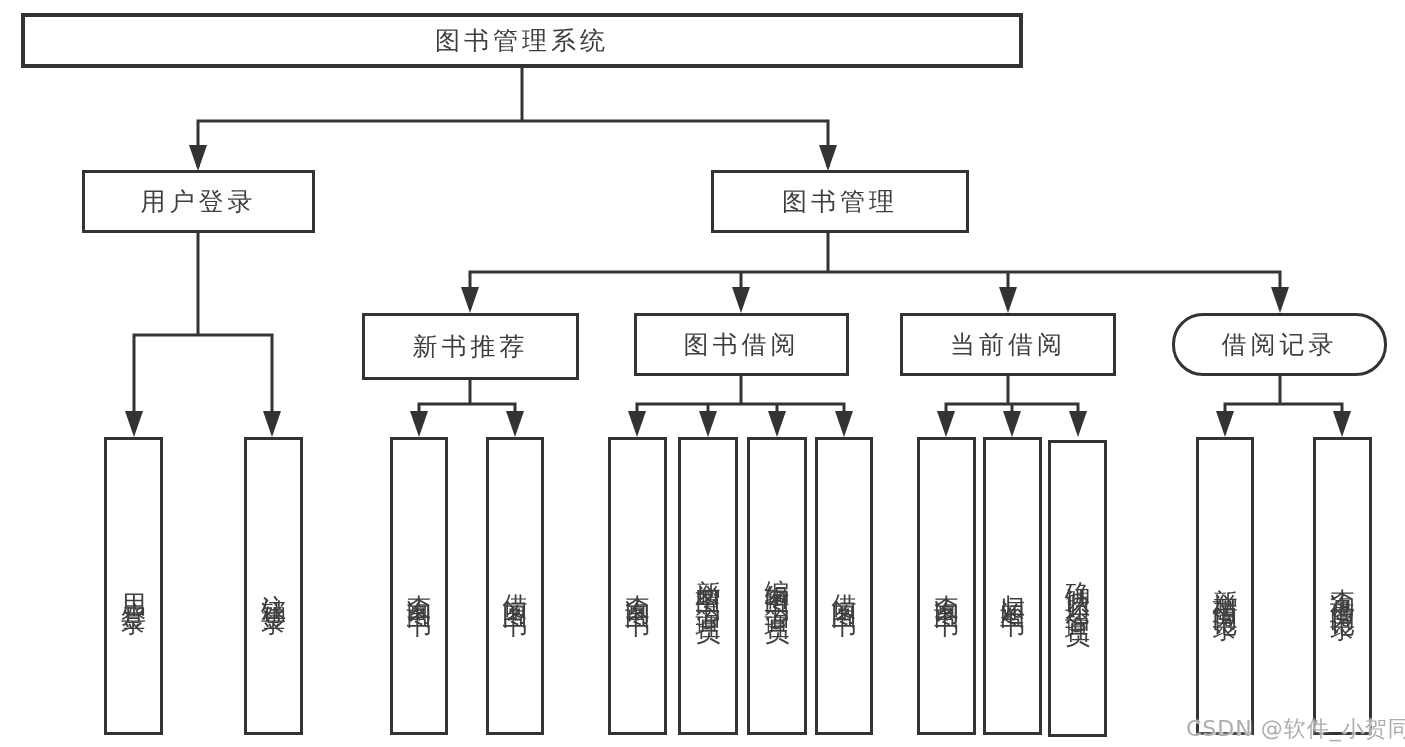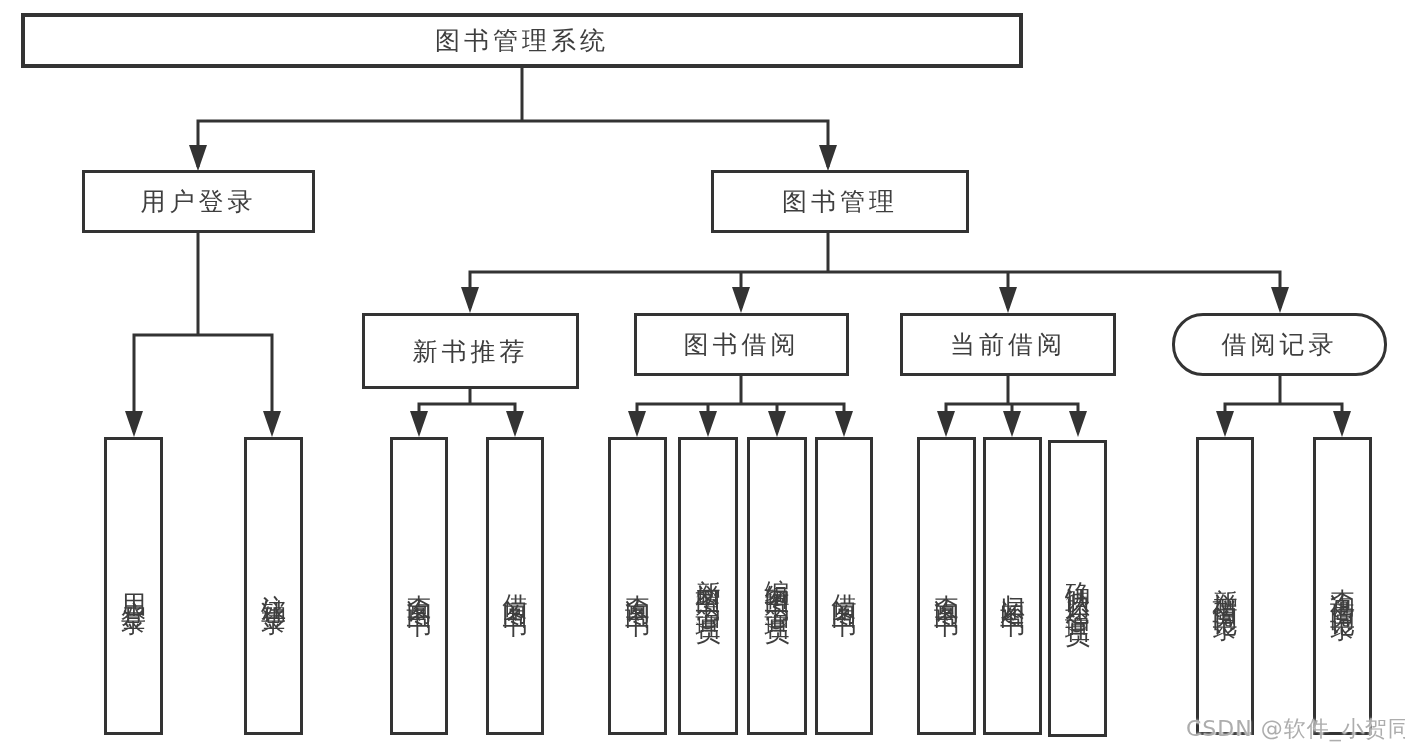--- a/index.html
+++ b/index.html
@@ -96,21 +96,21 @@
       <polygon points="1216,411 1234,411 1225,437"></polygon>
       <polygon points="1333,411 1351,411 1342,437"></polygon>
     </g>
   </svg>
 
   <div class="box h" style="left:21px;top:13px;width:1002px;height:55px;border-width:4px;">图书管理系统</div>
 
   <div class="box h" style="left:82px;top:170px;width:233px;height:63px;">用户登录</div>
   <div class="box h" style="left:711px;top:170px;width:258px;height:63px;">图书管理</div>
 
-  <div class="box h" style="left:362px;top:313px;width:217px;height:76px;">新书推荐</div>
+  <div class="box h" style="left:362px;top:313px;width:217px;height:67px;">新书推荐</div>
   <div class="box h" style="left:634px;top:313px;width:215px;height:63px;">图书借阅</div>
   <div class="box h" style="left:900px;top:313px;width:216px;height:63px;">当前借阅</div>
   <div class="box h" style="left:1172px;top:313px;width:215px;height:63px;border-radius:31px;">借阅记录</div>
 
   <div class="box v" style="left:104px;top:437px;width:59px;height:298px;">用户登录</div>
   <div class="box v" style="left:244px;top:437px;width:59px;height:298px;">注销登录</div>
 
   <div class="box v" style="left:390px;top:437px;width:58px;height:298px;">查询图书</div>
   <div class="box v" style="left:486px;top:437px;width:58px;height:298px;">借阅图书</div>
 

